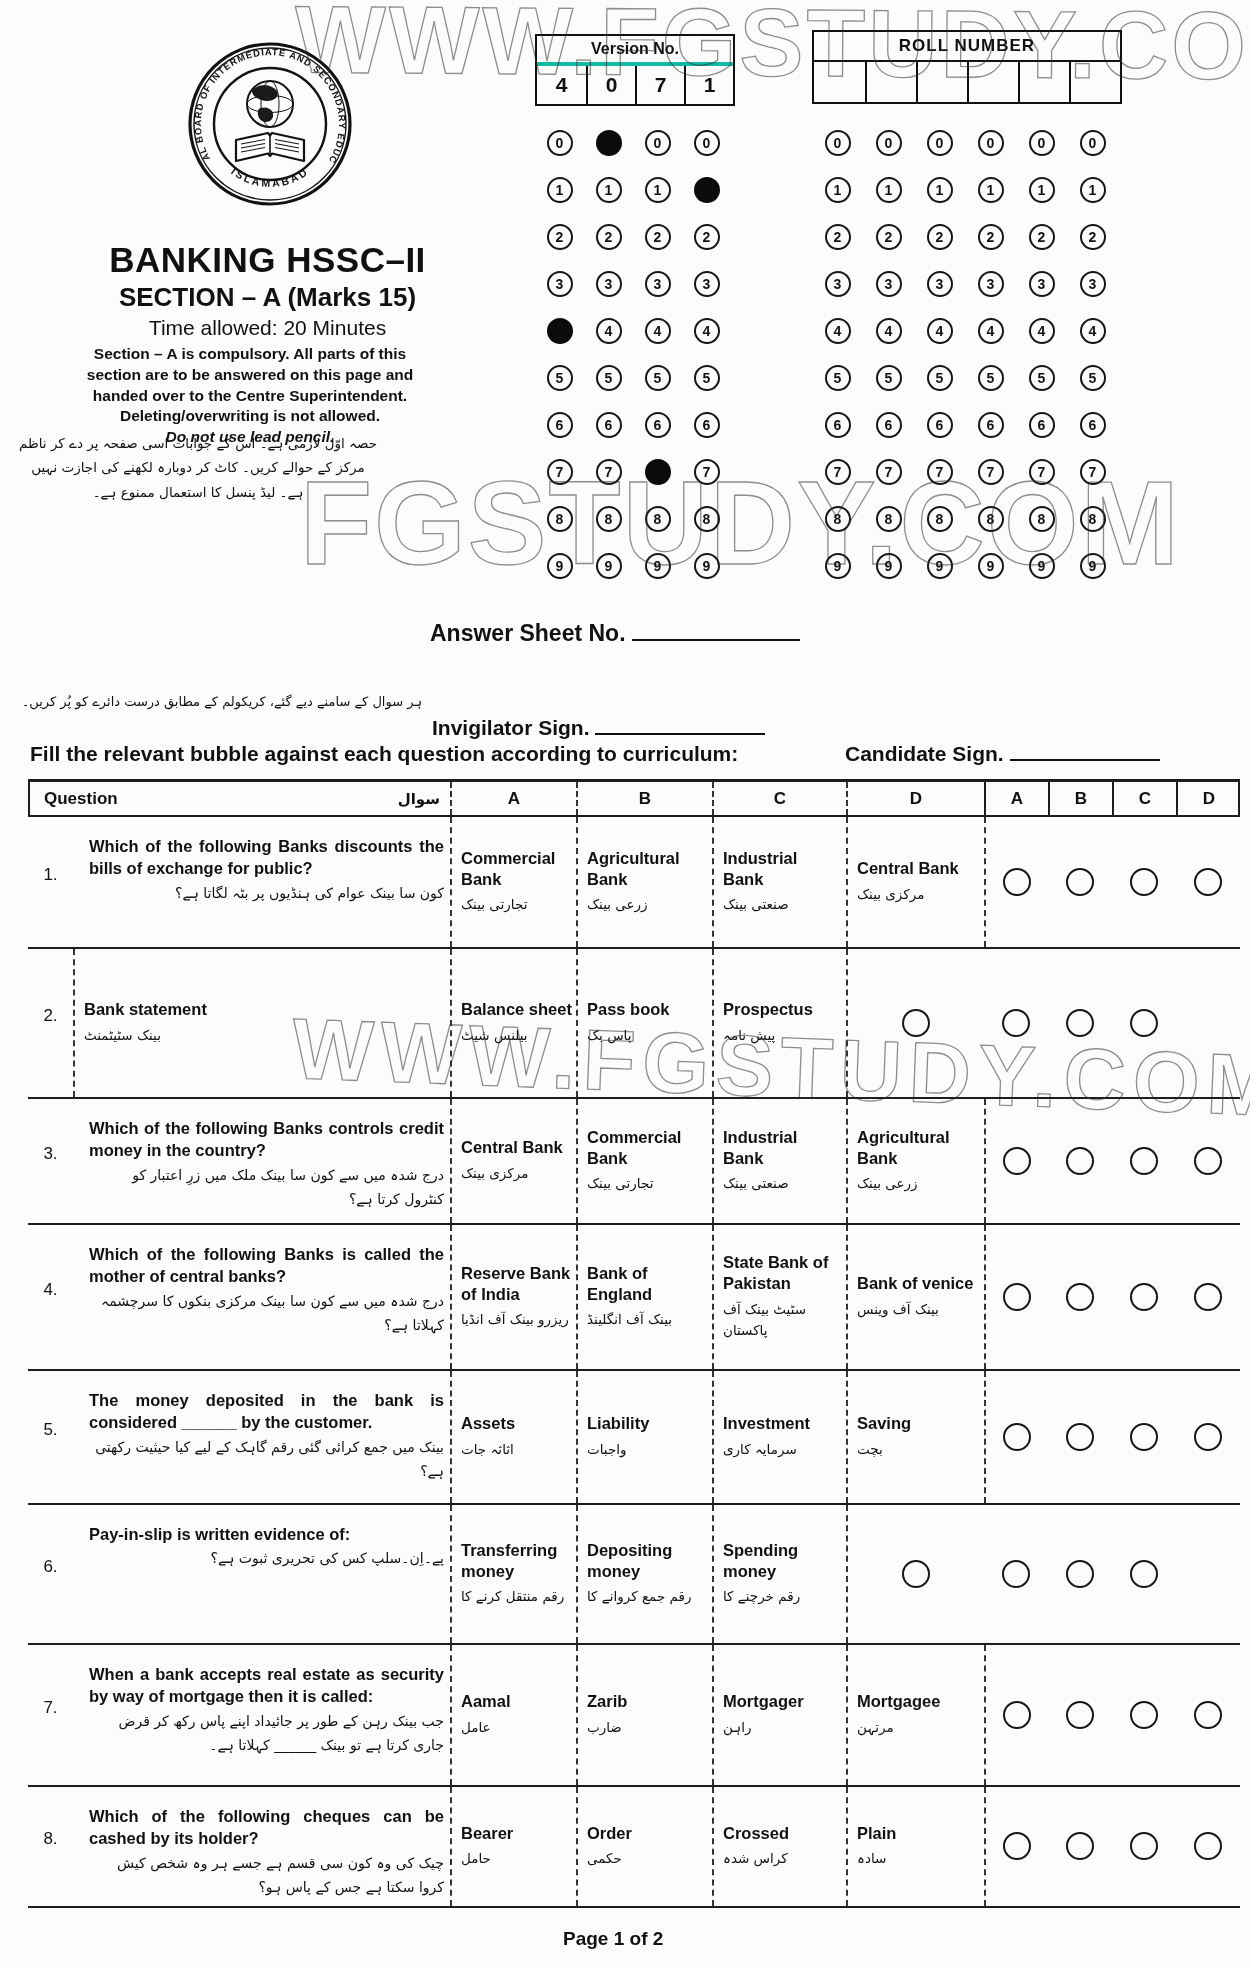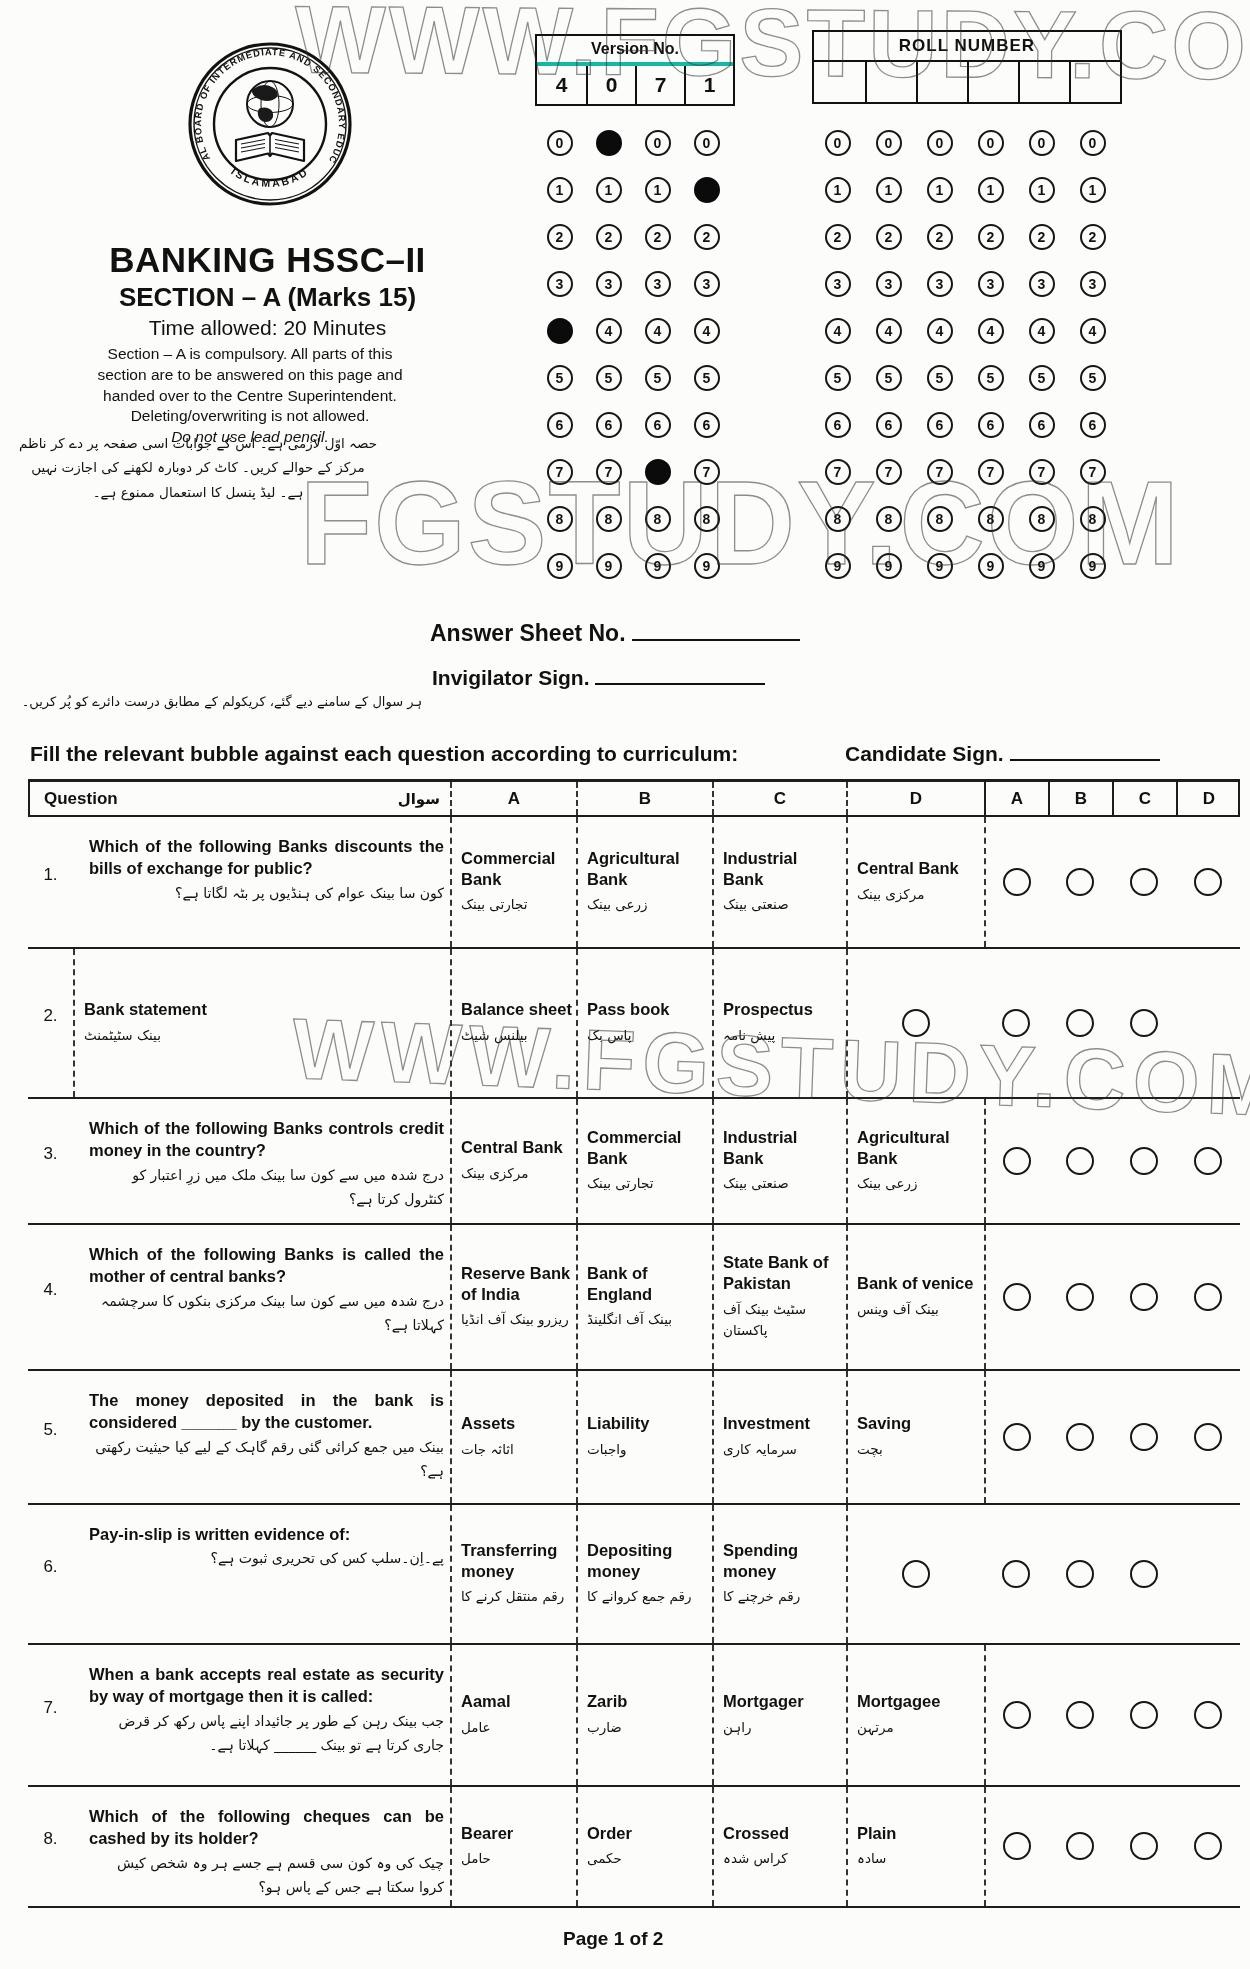--- a/index.html
+++ b/index.html
@@ -11,21 +11,21 @@
   .wm-top{left:295px;top:-12px;font-size:96px;letter-spacing:3px;transform:rotate(.4deg);}
   .wm-mid{left:300px;top:455px;font-size:118px;letter-spacing:2px;}
   .wm-table{left:292px;top:1018px;font-size:86px;letter-spacing:7px;transform:rotate(2.2deg);}
   
   .logo{position:absolute;left:186px;top:40px;}
   
   .titleblock{position:absolute;left:95px;top:240px;width:345px;text-align:center;}
   .t1{font-size:35px;font-weight:bold;letter-spacing:.5px;}
   .t2{font-size:26px;font-weight:bold;margin-top:2px;}
   .t3{font-size:21px;margin-top:3px;text-align:center;}
-  .instr{position:absolute;left:55px;top:344px;width:390px;text-align:center;font-weight:normal;
+  .instr{position:absolute;left:55px;top:344px;width:390px;text-align:center;font-weight:bold;
          font-size:15.5px;line-height:1.34;}
   .noplead{font-style:italic;}
   .urdu{font-family:"DejaVu Sans",sans-serif;direction:rtl;}
   .uinstr{position:absolute;left:18px;top:431px;width:360px;text-align:center;font-size:13.5px;line-height:1.8;}
   
   .vbox{position:absolute;left:535px;top:34px;width:196px;border:2.5px solid #111;background:transparent;}
   .vlabel{font-weight:bold;font-size:16px;text-align:center;padding:4px 0;border-bottom:4px solid #14b8a6;}
   .vdigits{display:grid;grid-template-columns:repeat(4,1fr);}
   .vdigit{height:38px;display:flex;align-items:center;justify-content:center;font-size:21px;font-weight:bold;
           border-left:2px solid #111;}
@@ -39,21 +39,21 @@
   .bgrid{position:absolute;display:grid;grid-auto-rows:47px;z-index:2;}
   #version-grid{left:535px;top:119px;}
   #roll-grid{left:812px;top:119px;}
   .bcell{display:flex;align-items:center;justify-content:center;}
   .bubble{width:26px;height:26px;border:2.2px solid #161616;border-radius:50%;display:flex;align-items:center;
           justify-content:center;font-size:14px;font-weight:bold;box-sizing:border-box;background:rgba(255,255,255,.0);}
   .bubble.filled{background:#0b0b0b;border-color:#0b0b0b;color:transparent;}
   
   .fieldline{display:inline-block;border-bottom:2.5px solid #111;height:5px;}
   .answer-sheet{position:absolute;left:430px;top:620px;font-size:23px;font-weight:bold;z-index:6;}
-  .invig{position:absolute;left:432px;top:666px;font-size:21px;font-weight:bold;}
+  .invig{position:absolute;left:432px;top:716px;font-size:21px;font-weight:bold;}
   .invig-urdu{position:absolute;left:12px;top:694px;width:410px;font-size:13px;text-align:right;}
   .fillrow{position:absolute;left:30px;top:742px;font-size:21px;font-weight:bold;}
   .candidate{position:absolute;left:845px;top:742px;font-size:21px;font-weight:bold;}
   
   .tbl{position:absolute;left:28px;top:779px;width:1212px;z-index:4;}
   .trow{display:grid;grid-template-columns:45px 377px 126px 136px 134px 138px 64px 64px 64px 64px;
         border-bottom:2.6px solid #1d1d1d;box-sizing:border-box;}
   .thead{border-top:3px solid #1d1d1d;height:38px;font-weight:bold;font-size:17px;
          border-right:2.5px solid #1d1d1d;}
   .hq{grid-column:1/3;display:flex;align-items:center;justify-content:space-between;

